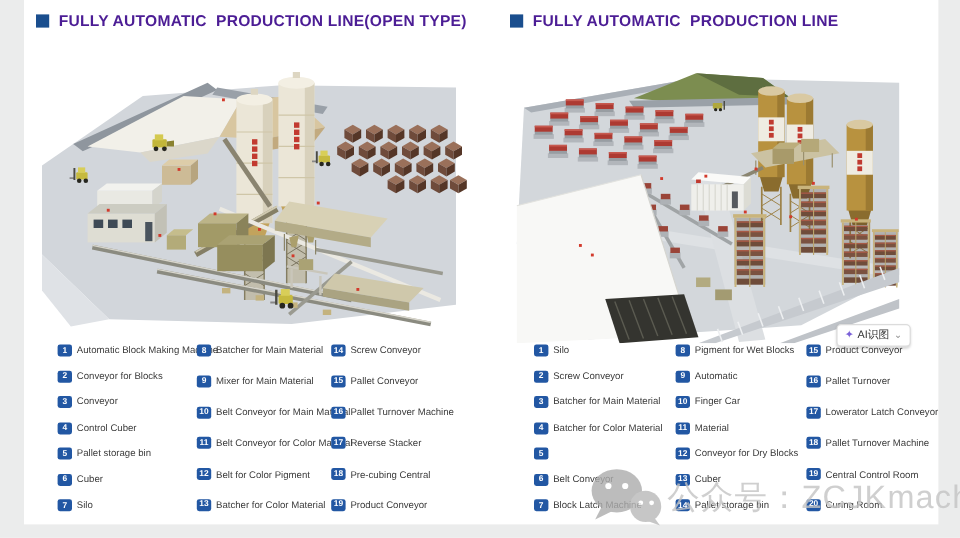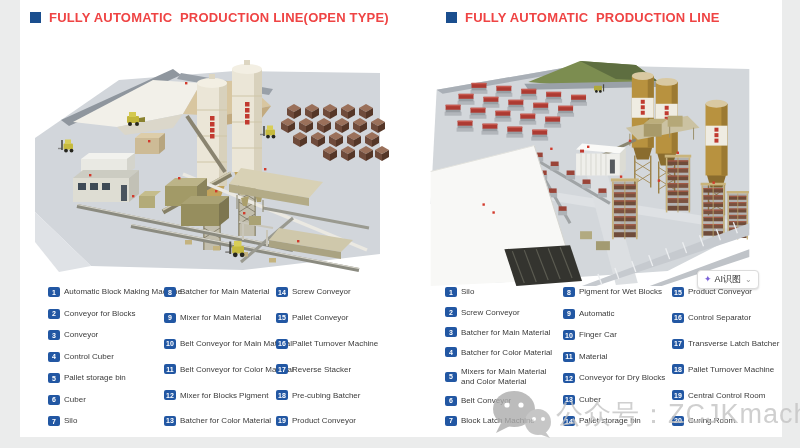--- a/index.html
+++ b/index.html
@@ -1,22 +1,22 @@
 <!DOCTYPE html>
 <html><head>
 <meta charset="utf-8">
 <style>
   html,body{margin:0;padding:0;width:800px;height:448px;background:#ebecec;overflow:hidden;
     font-family:"Liberation Sans",sans-serif;}
   .page{position:absolute;left:20px;top:0;width:762px;height:437px;background:#ffffff;}
   .panel-title{position:absolute;display:flex;align-items:center;gap:8px;}
   .bullet{width:11px;height:11px;background:#1a4e8e;flex:0 0 auto;}
-  .title-txt{font-size:13px;font-weight:bold;color:#ef4444;letter-spacing:.2px;white-space:pre;}
+  .title-txt{font-size:13px;font-weight:bold;color:#4c1d95;letter-spacing:.2px;white-space:pre;}
   #title-left{left:10px;top:10px;}
-  #title-right{left:426px;top:10px;}
+  #title-right{left:405px;top:10px;}
   .scene{position:absolute;}
   #scene-left{left:15px;top:56px;width:356px;height:230px;}
   #scene-right{left:410px;top:54px;width:320px;height:232px;}
   .legend{position:absolute;display:flex;height:139px;top:287px;}
   #legend-left{left:28px;width:348px;}
   #legend-right{left:425px;width:360px;}
   .lcol{display:flex;flex-direction:column;justify-content:space-between;}
   .ca{width:116px}.cb{width:112px}.cc{width:120px}
   .cd{width:118px}.ce{width:109px}.cf{width:120px}
   .legend-item{display:flex;align-items:center;gap:4px;}
@@ -439,21 +439,21 @@
         <div class="legend-item">
         <span class="badge">10</span>
         <span class="llabel">Belt Conveyor for Main Material</span>
       </div>
         <div class="legend-item">
         <span class="badge">11</span>
         <span class="llabel">Belt Conveyor for Color Material</span>
       </div>
         <div class="legend-item">
         <span class="badge">12</span>
-        <span class="llabel">Mixer for Blocks Pigment</span>
+        <span class="llabel">Belt for Color Pigment</span>
       </div>
         <div class="legend-item">
         <span class="badge">13</span>
         <span class="llabel">Batcher for Color Material</span>
       </div>
       </div>
     <div class="lcol cc">
         <div class="legend-item">
         <span class="badge">14</span>
         <span class="llabel">Screw Conveyor</span>
@@ -465,21 +465,21 @@
         <div class="legend-item">
         <span class="badge">16</span>
         <span class="llabel">Pallet Turnover Machine</span>
       </div>
         <div class="legend-item">
         <span class="badge">17</span>
         <span class="llabel">Reverse Stacker</span>
       </div>
         <div class="legend-item">
         <span class="badge">18</span>
-        <span class="llabel">Pre-cubing Batcher</span>
+        <span class="llabel">Pre-cubing Central</span>
       </div>
         <div class="legend-item">
         <span class="badge">19</span>
         <span class="llabel">Product Conveyor</span>
       </div>
       </div>
   </div>
 
   <div class="legend" id="legend-right">
     <div class="lcol cd">
@@ -494,22 +494,20 @@
         <div class="legend-item">
         <span class="badge">3</span>
         <span class="llabel">Batcher for Main Material</span>
       </div>
         <div class="legend-item">
         <span class="badge">4</span>
         <span class="llabel">Batcher for Color Material</span>
       </div>
         <div class="legend-item">
         <span class="badge">5</span>
-        <span class="llabel">Mixers for Main Material
-and Color Material</span>
       </div>
         <div class="legend-item">
         <span class="badge">6</span>
         <span class="llabel">Belt Conveyor</span>
       </div>
         <div class="legend-item">
         <span class="badge">7</span>
         <span class="llabel">Block Latch Machine</span>
       </div>
       </div>
@@ -543,25 +541,25 @@
         <span class="llabel">Pallet storage bin</span>
       </div>
       </div>
     <div class="lcol cf">
         <div class="legend-item">
         <span class="badge">15</span>
         <span class="llabel">Product Conveyor</span>
       </div>
         <div class="legend-item">
         <span class="badge">16</span>
-        <span class="llabel">Control Separator</span>
+        <span class="llabel">Pallet Turnover</span>
       </div>
         <div class="legend-item">
         <span class="badge">17</span>
-        <span class="llabel">Transverse Latch Batcher</span>
+        <span class="llabel">Lowerator Latch Conveyor</span>
       </div>
         <div class="legend-item">
         <span class="badge">18</span>
         <span class="llabel">Pallet Turnover Machine</span>
       </div>
         <div class="legend-item">
         <span class="badge">19</span>
         <span class="llabel">Central Control Room</span>
       </div>
         <div class="legend-item">

